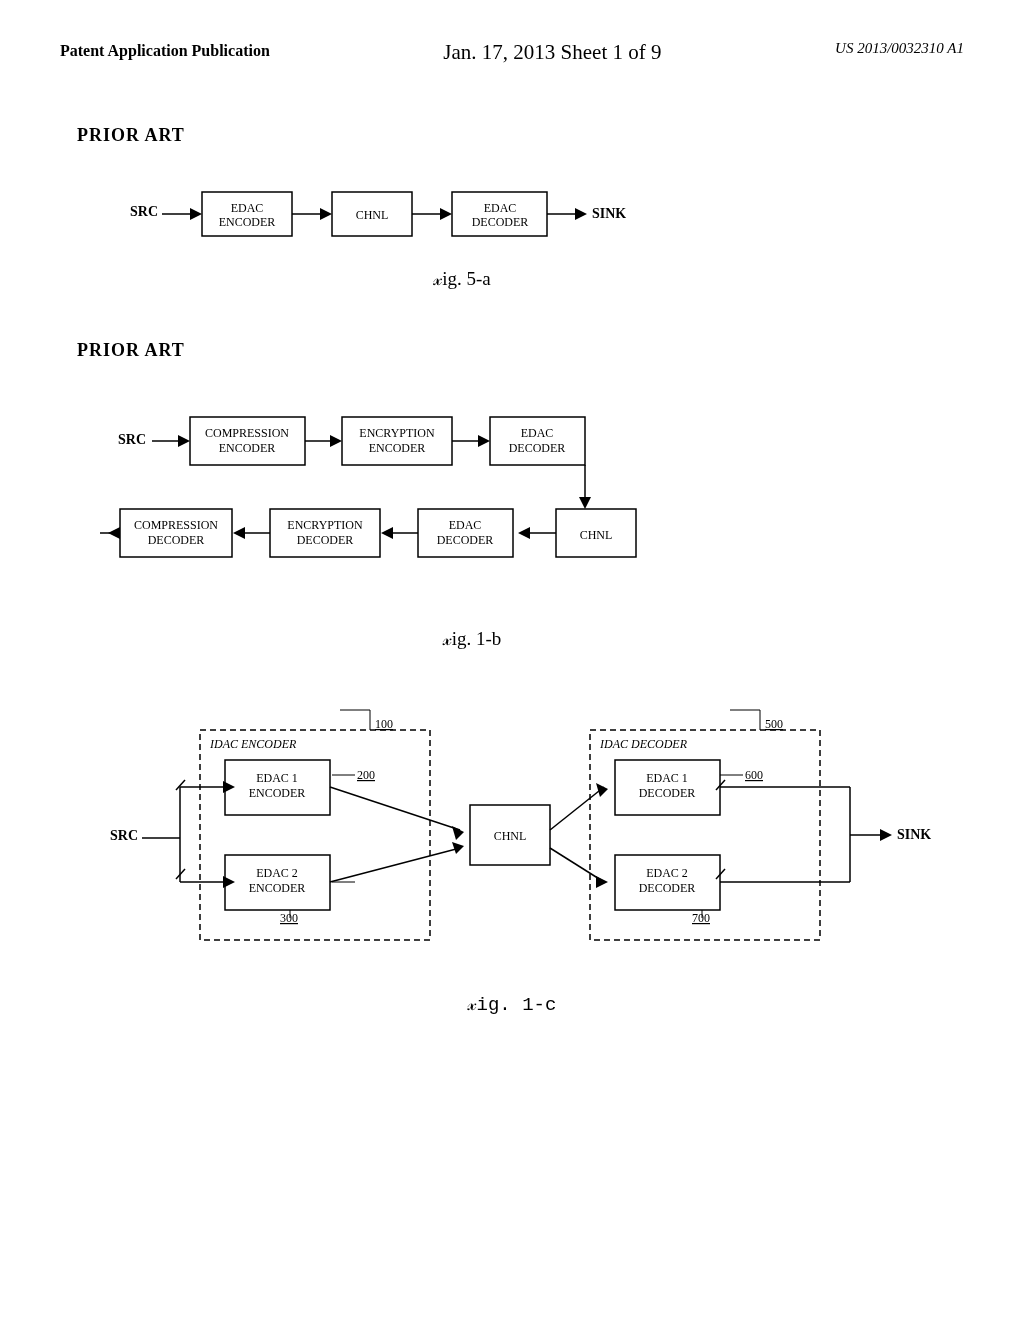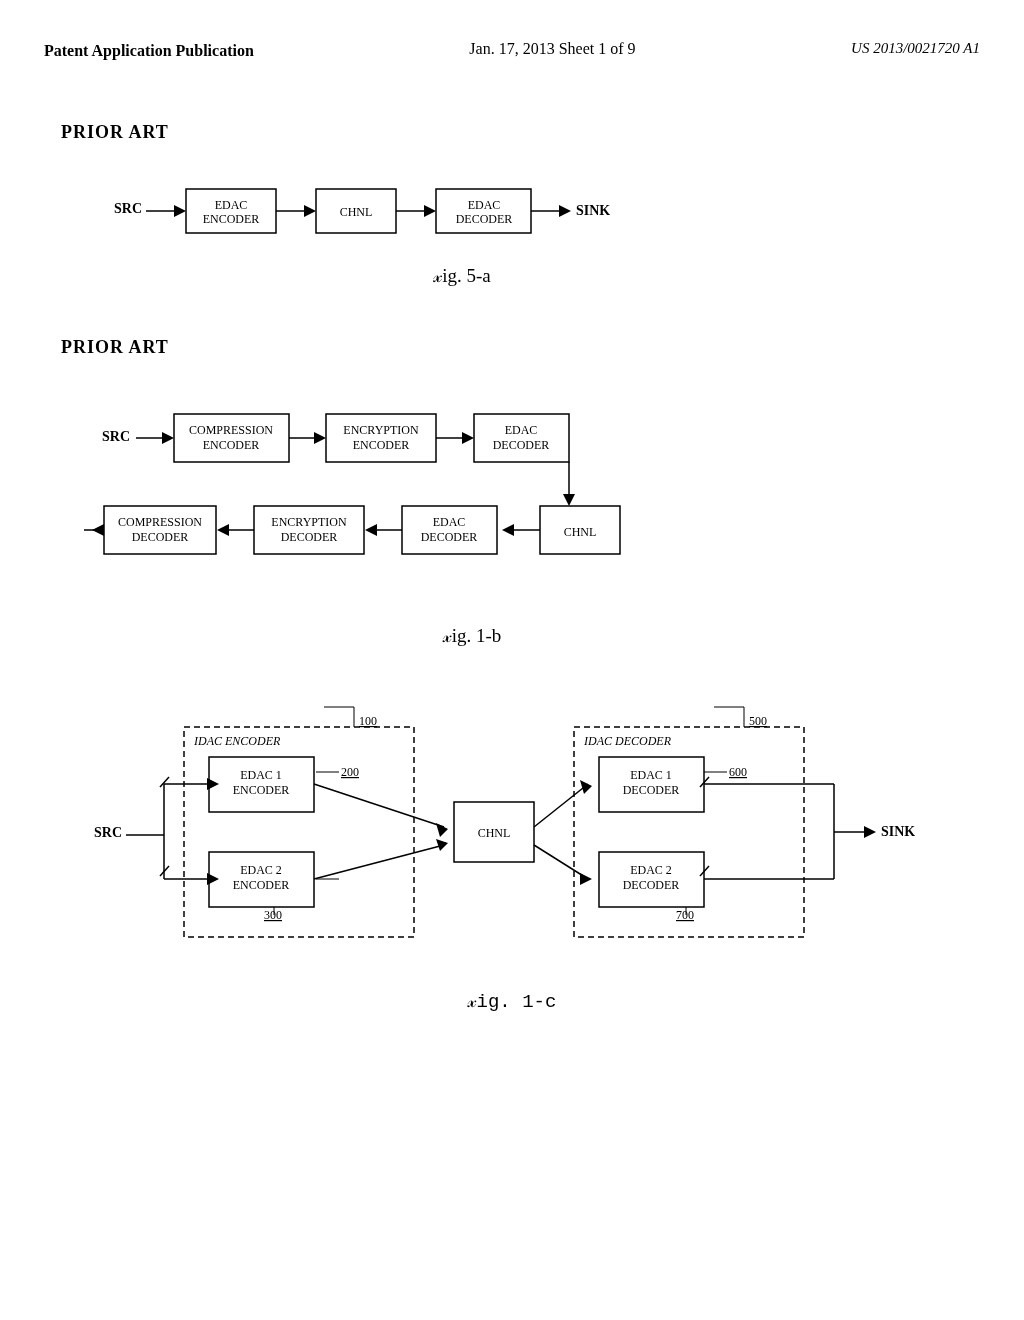--- a/index.html
+++ b/index.html
@@ -7,37 +7,37 @@
       background: #fff;
       font-family: 'Times New Roman', Times, serif;
       width: 1024px;
       min-height: 1320px;
       position: relative;
       color: #000;
     }
     .page {
       width: 1024px;
       min-height: 1320px;
-      padding: 40px 44px;
+      padding: 40px 60px;
       position: relative;
     }
     .header {
       display: flex;
       justify-content: space-between;
       align-items: flex-start;
       margin-bottom: 60px;
       font-size: 15px;
     }
     .header-left {
       font-weight: bold;
       font-size: 16px;
       line-height: 1.4;
     }
     .header-center {
-      font-size: 16px;
+      font-size: 21px;
       text-align: center;
     }
     .header-right {
       font-size: 15px;
       font-style: italic;
     }
     .section {
       margin-bottom: 50px;
     }
     .prior-art-label {
@@ -49,21 +49,21 @@
     }
   </style>
 </head>
 <body>
 
 <div class="page">
 
   <div class="header">
     <div class="header-left">Patent Application Publication</div>
     <div class="header-center">Jan. 17, 2013  Sheet 1 of 9</div>
-    <div class="header-right">US 2013/0021720 A1</div>
+    <div class="header-right">US 2013/0032310 A1</div>
   </div>
 
   <div class="section">
     <div class="prior-art-label">PRIOR ART</div>
 
     <div style="position:relative; margin-left:40px; margin-bottom:10px;">
       <svg width="780" height="100">
 
         <text x="30" y="52" font-family="Times New Roman" font-size="14" font-weight="bold">SRC</text>
 

